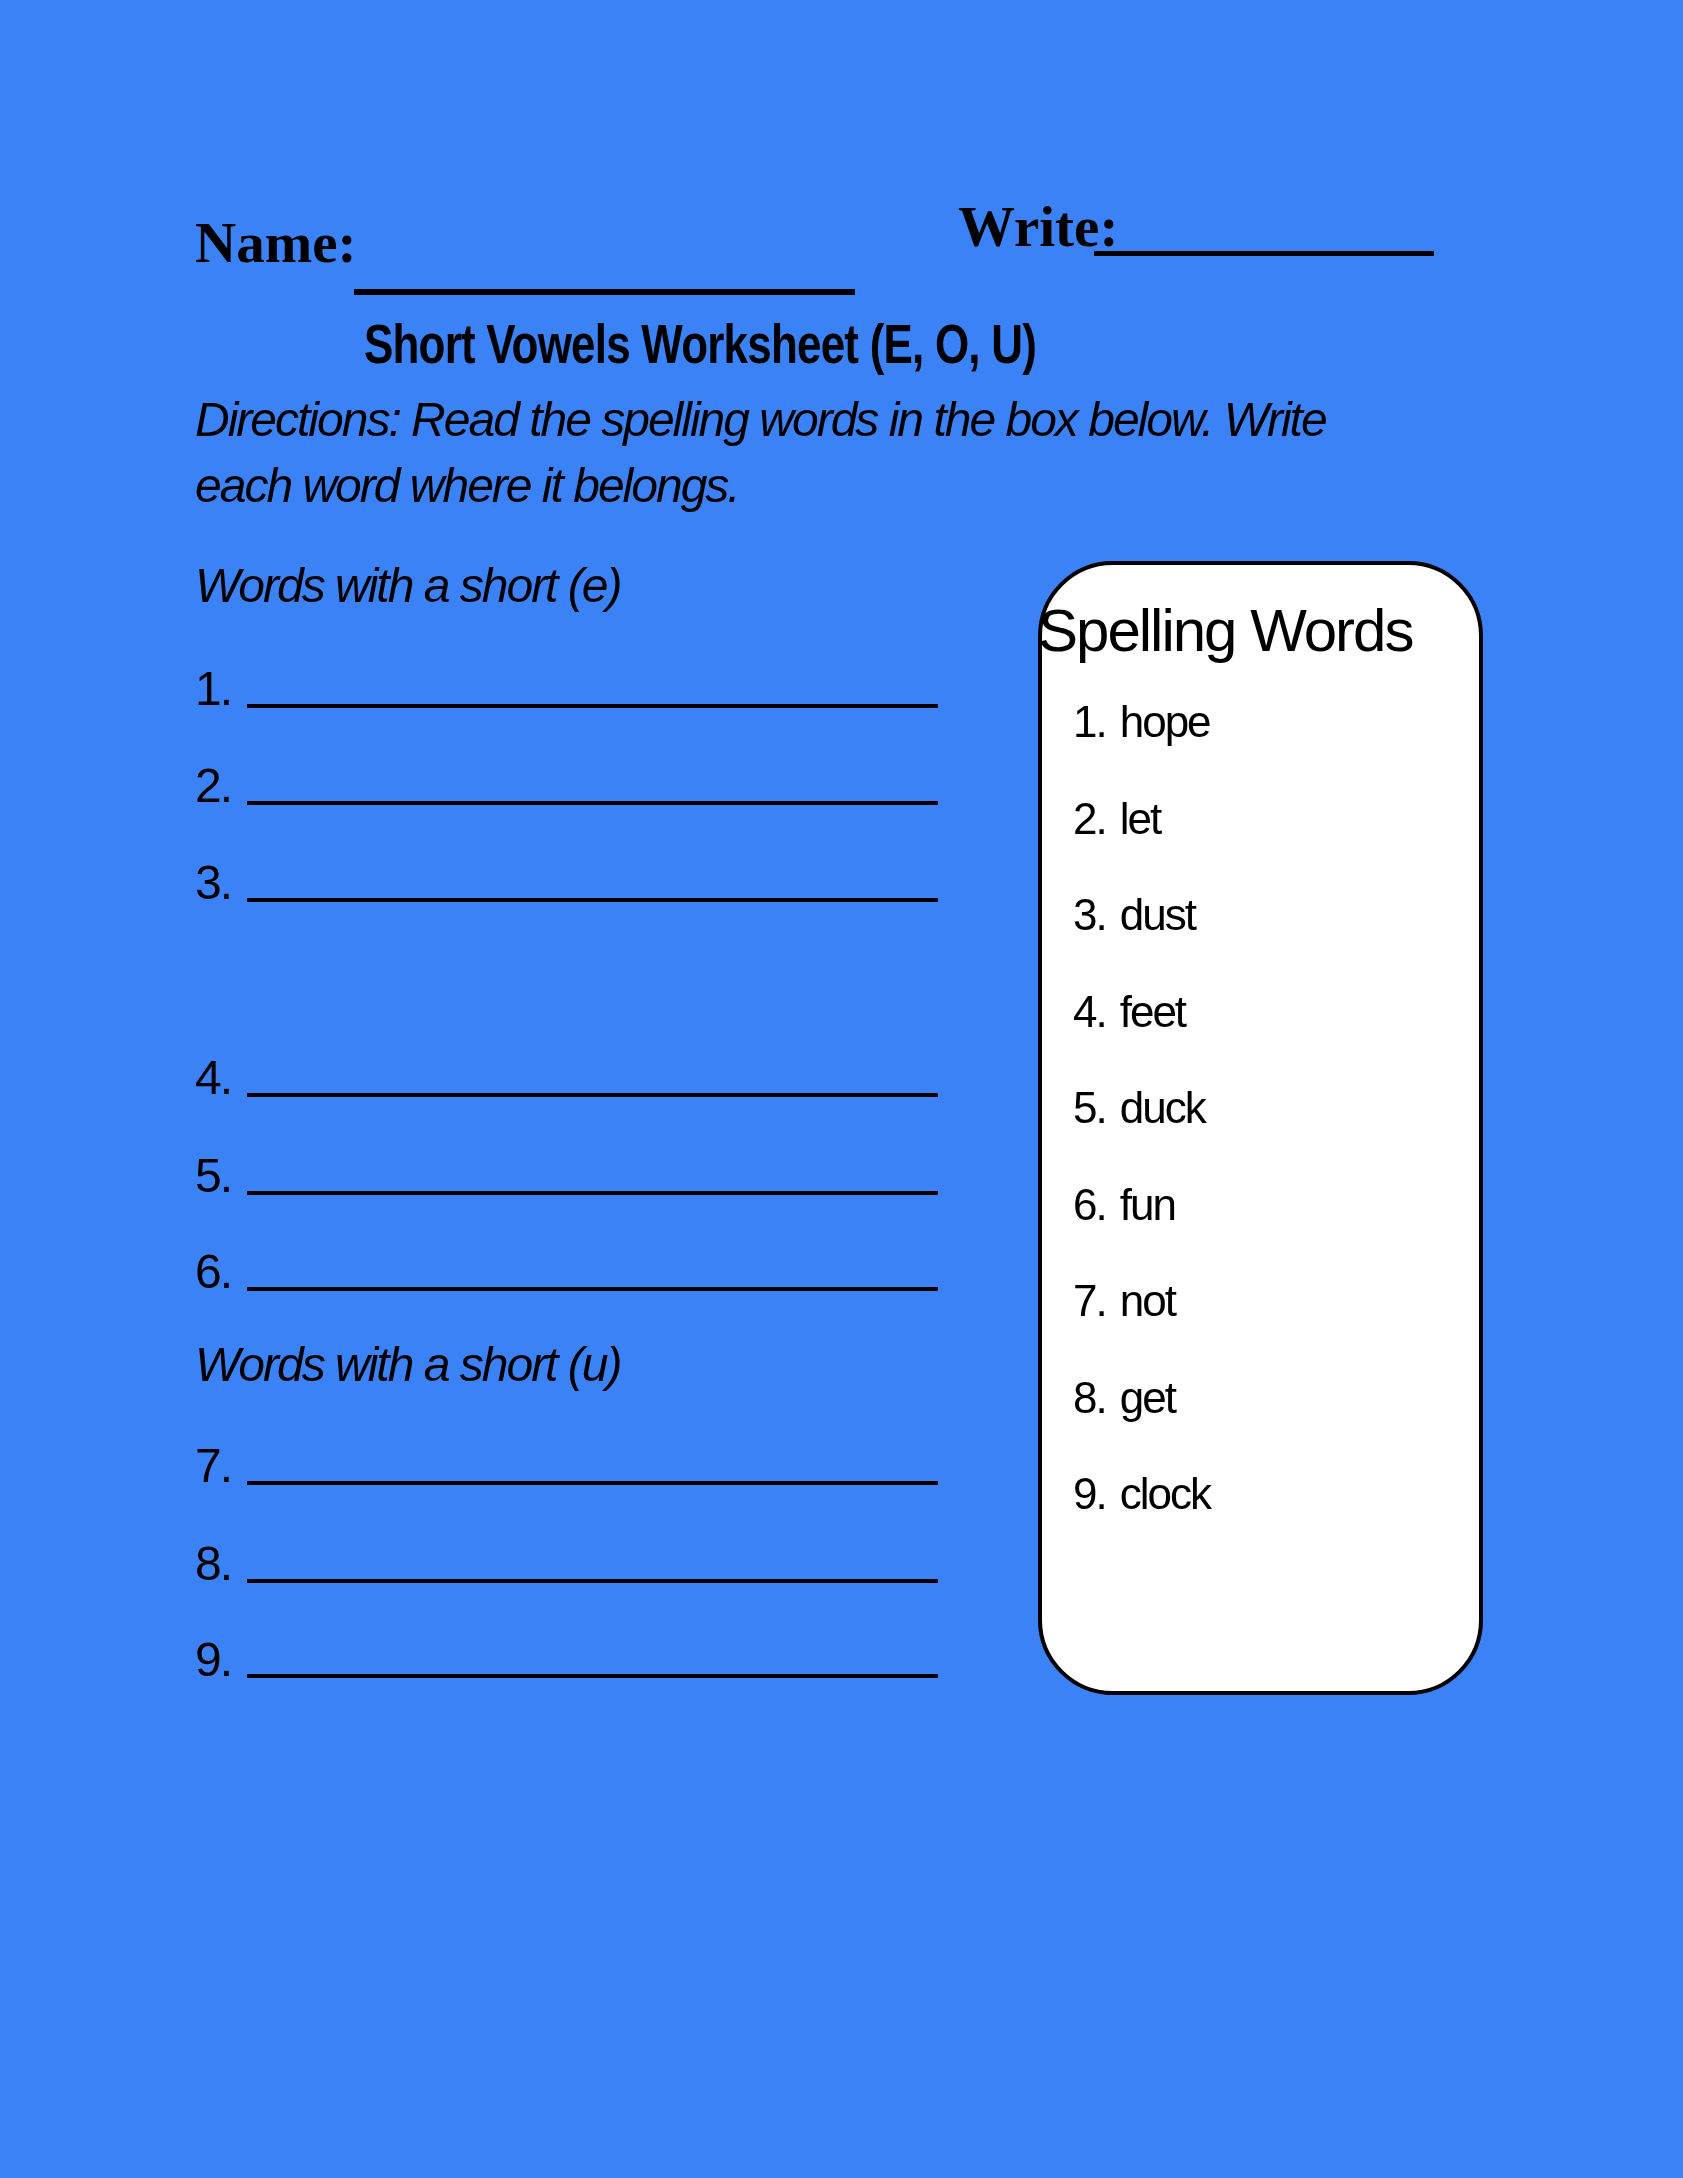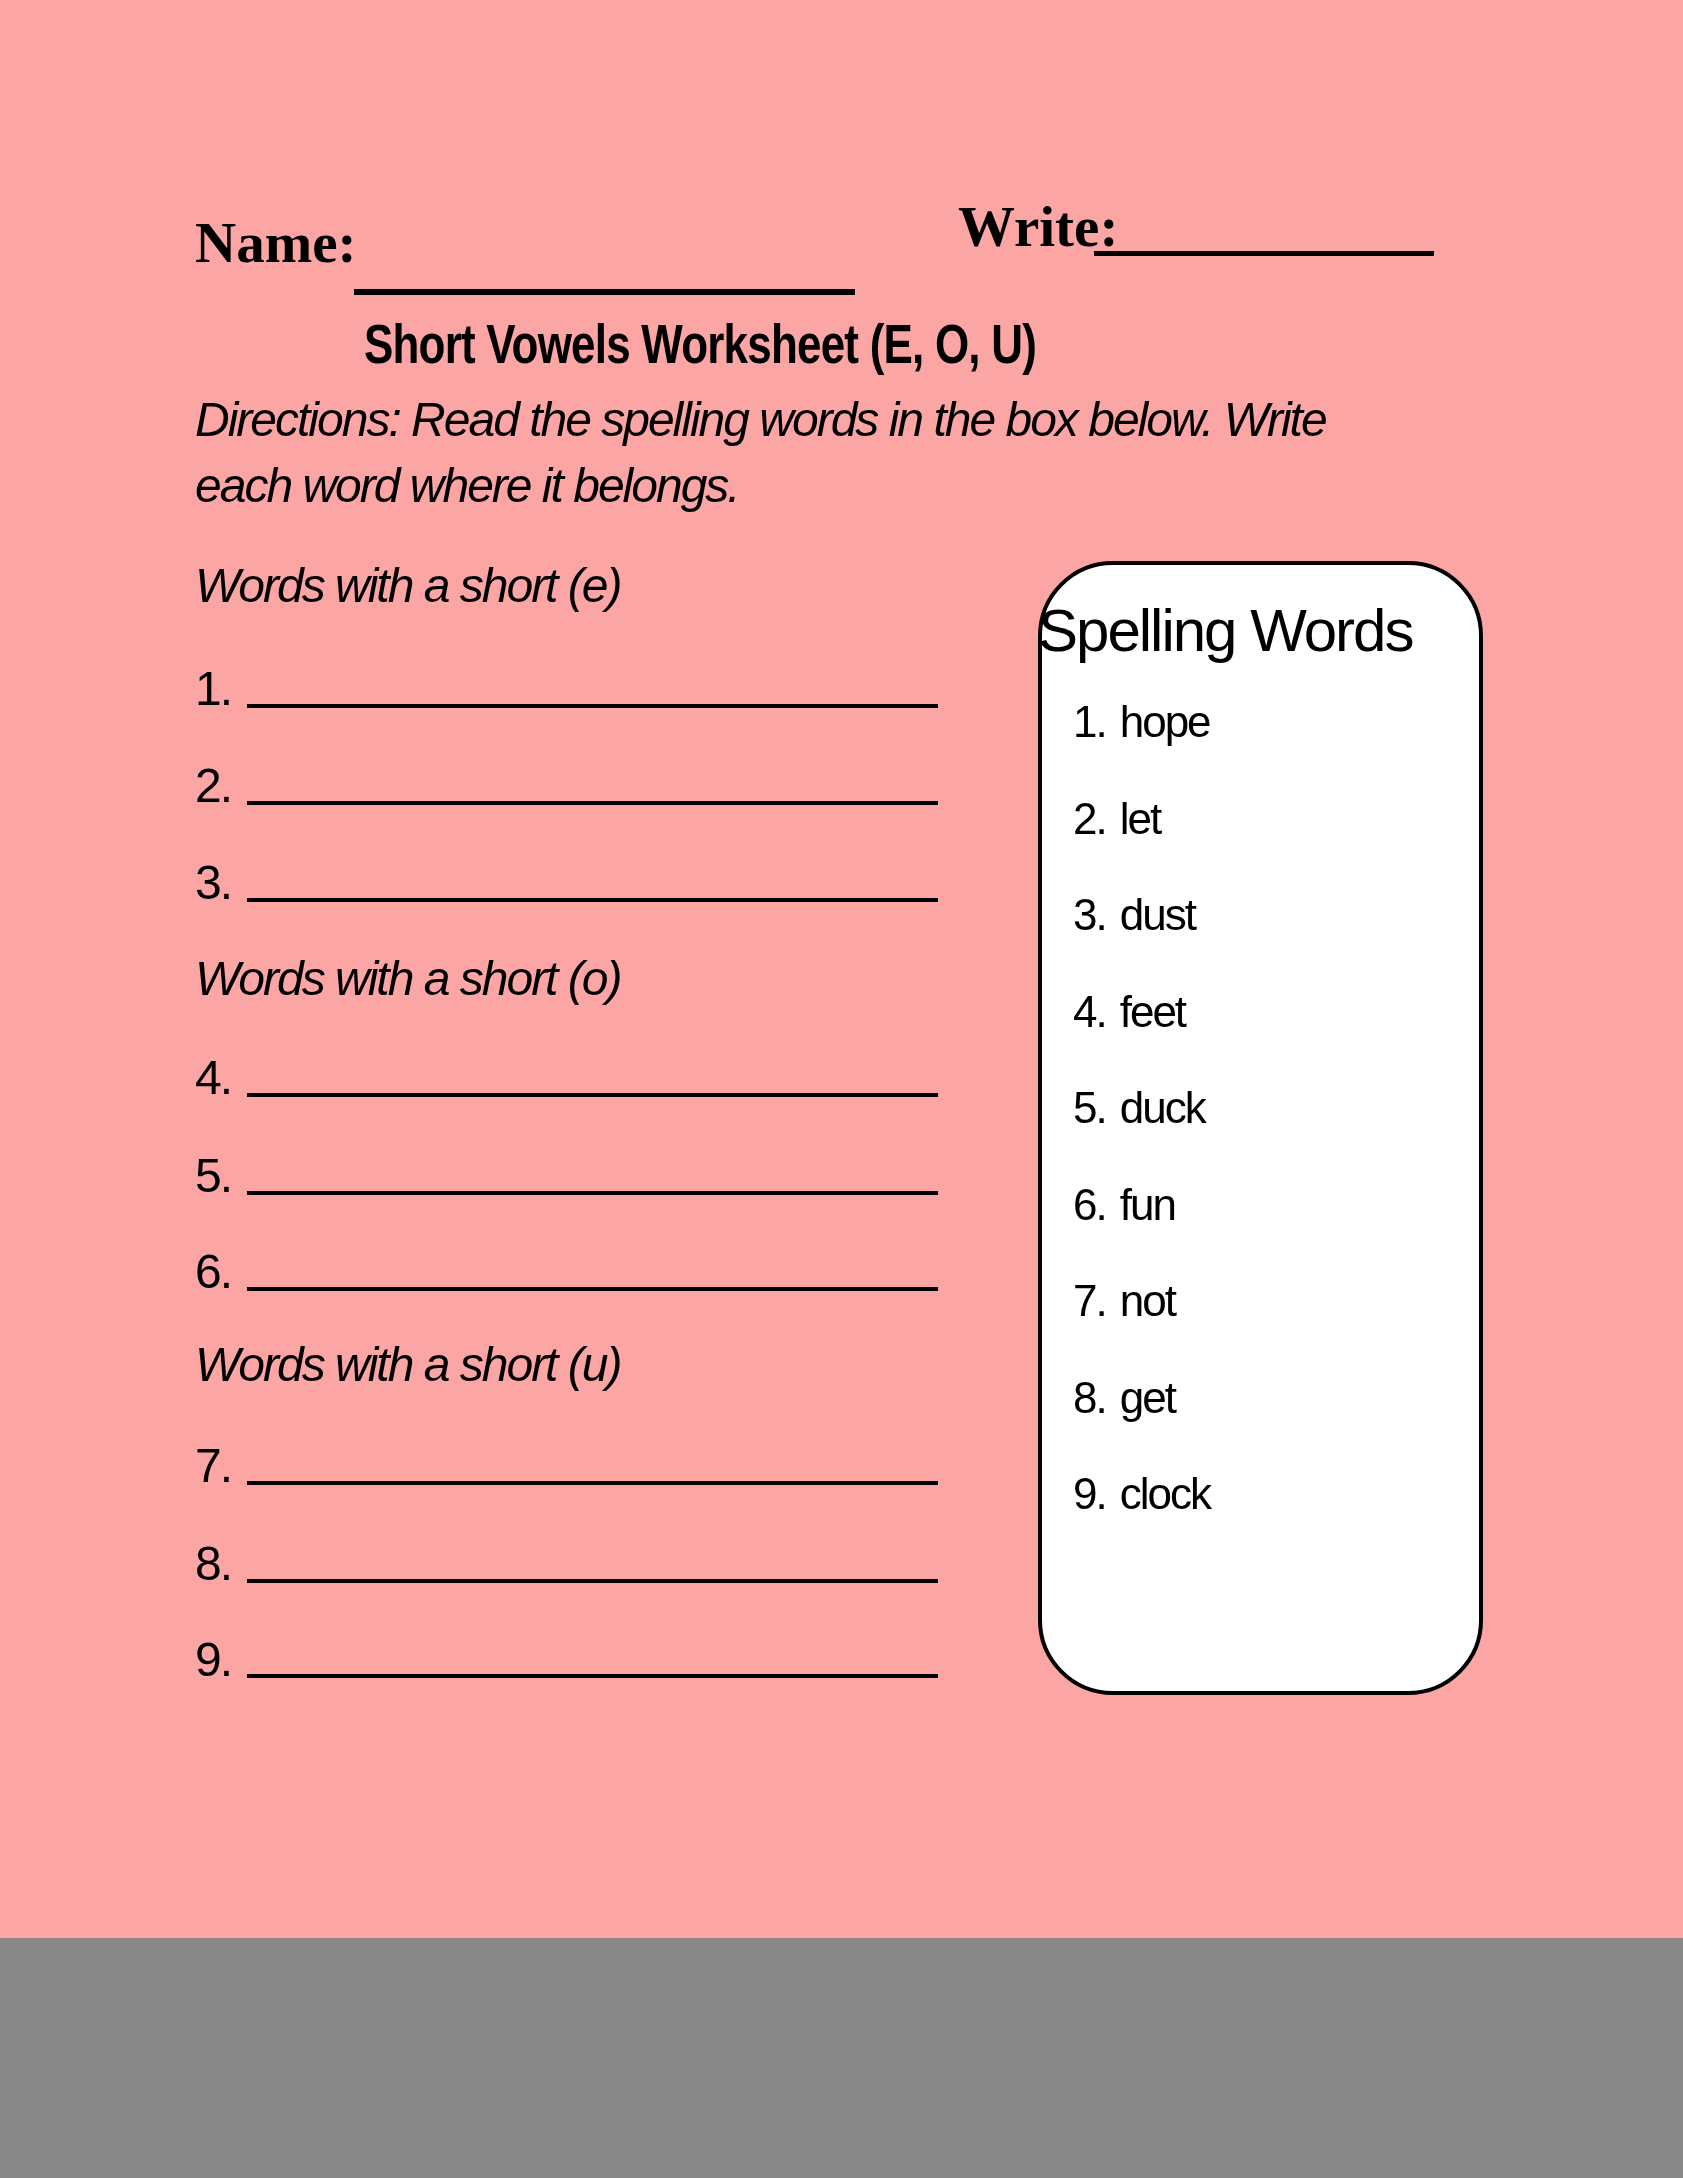--- a/index.html
+++ b/index.html
@@ -3,22 +3,22 @@
 <meta charset="utf-8">
 <style>
   html, body {
     margin: 0;
     padding: 0;
     background: #888;
   }
   .page {
     position: relative;
     width: 1683px;
-    height: 1938px;
-    background: #fca5a5;
+    height: 2178px;
+    background: #3b82f6;
     overflow: hidden;
     font-family: "Liberation Sans", sans-serif;
     color: #000000;
   }
   .abs { position: absolute; }
 
   
   .hdr-label {
     font-family: "Liberation Serif", serif;
     font-weight: bold;
@@ -108,21 +108,20 @@
 
   <div class="abs blank-num" style="top:665px">1.</div>
   <div class="abs rule blank-line" style="top:704px"></div>
 
   <div class="abs blank-num" style="top:762px">2.</div>
   <div class="abs rule blank-line" style="top:801px"></div>
 
   <div class="abs blank-num" style="top:859px">3.</div>
   <div class="abs rule blank-line" style="top:898px"></div>
 
-  <div class="abs body-text sec-heading-o">Words with a short (o)</div>
 
   <div class="abs blank-num" style="top:1054px">4.</div>
   <div class="abs rule blank-line" style="top:1093px"></div>
 
   <div class="abs blank-num" style="top:1152px">5.</div>
   <div class="abs rule blank-line" style="top:1191px"></div>
 
   <div class="abs blank-num" style="top:1248px">6.</div>
   <div class="abs rule blank-line" style="top:1287px"></div>
 

